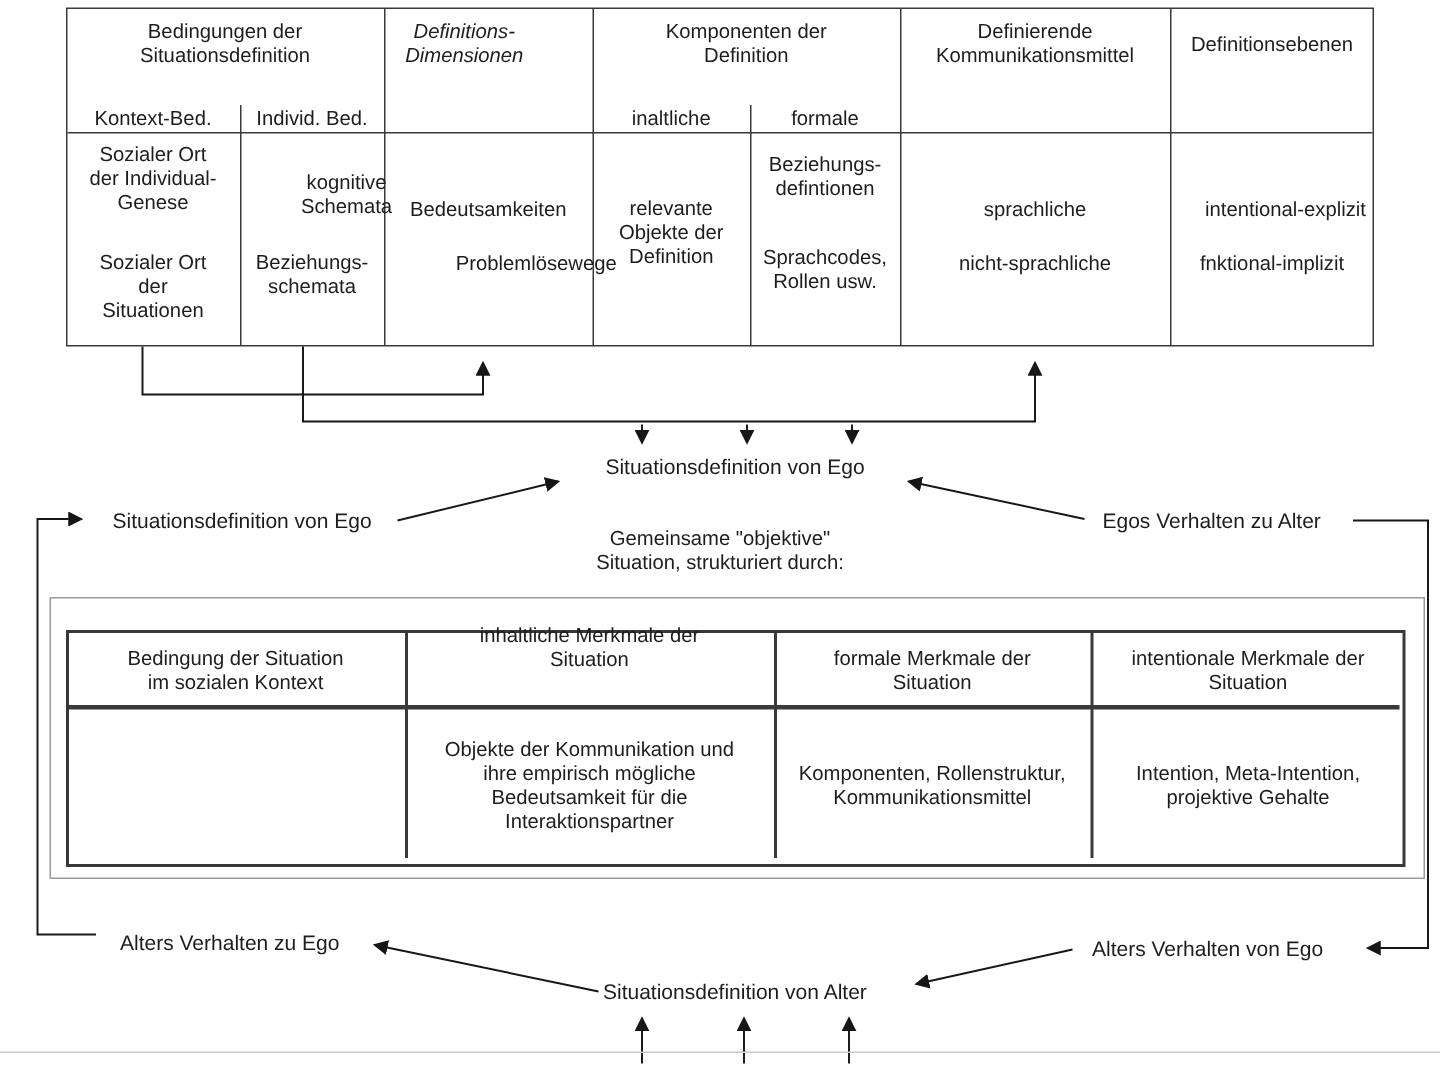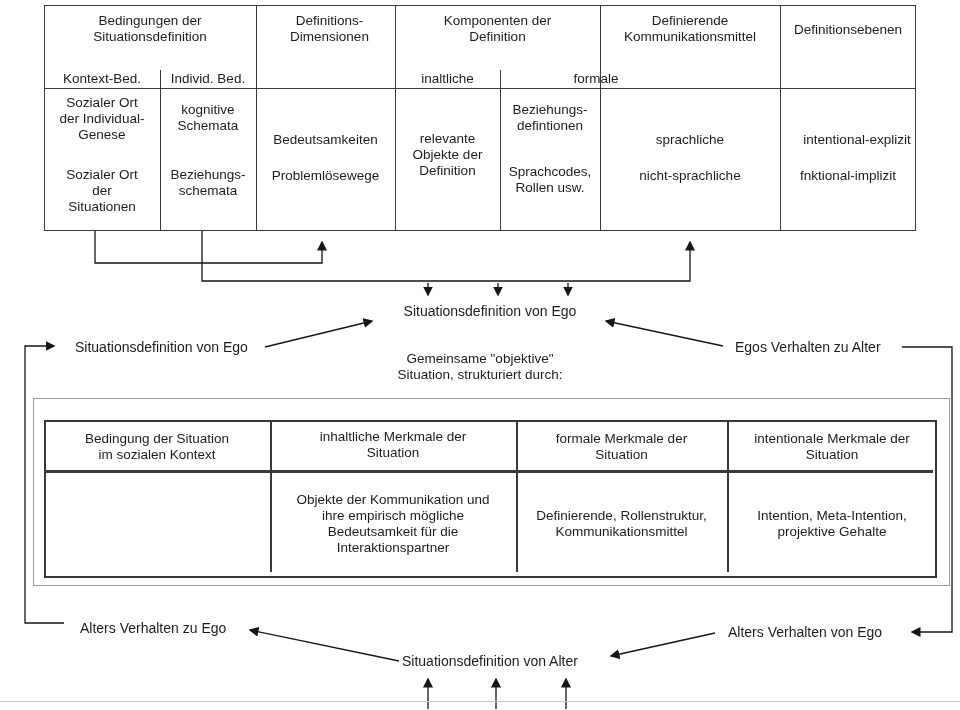--- a/index.html
+++ b/index.html
@@ -28,45 +28,45 @@
   <div class="line" style="left:256px;top:6px;width:1px;height:224px;"></div>
   <div class="line" style="left:395px;top:6px;width:1px;height:224px;"></div>
   <div class="line" style="left:600px;top:6px;width:1px;height:224px;"></div>
   <div class="line" style="left:780px;top:6px;width:1px;height:224px;"></div>
   <div class="line" style="left:160px;top:70px;width:1px;height:160px;"></div>
   <div class="line" style="left:500px;top:70px;width:1px;height:160px;"></div>
   <div class="line" style="left:45px;top:88px;width:870px;height:1px;"></div>
 
   <div class="txt" style="left:44px;width:212px;top:13px;">Bedingungen der
 Situationsdefinition</div>
-  <div class="txt" style="left:260px;width:139px;top:13px;">Definitions-
+  <div class="txt" style="left:240px;width:139px;top:13px;font-style:italic;">Definitions-
 Dimensionen</div>
   <div class="txt" style="left:395px;width:205px;top:13px;">Komponenten der
 Definition</div>
   <div class="txt" style="left:600px;width:180px;top:13px;">Definierende
 Kommunikationsmittel</div>
   <div class="txt" style="left:780px;width:136px;top:22px;">Definitionsebenen</div>
 
   <div class="txt" style="left:44px;width:116px;top:71px;">Kontext-Bed.</div>
   <div class="txt" style="left:160px;width:96px;top:71px;">Individ. Bed.</div>
   <div class="txt" style="left:395px;width:105px;top:71px;">inaltliche</div>
-  <div class="txt" style="left:500px;width:100px;top:71px;padding-left:46px;">formale</div>
+  <div class="txt" style="left:500px;width:100px;top:71px;">formale</div>
 
   <div class="txt" style="left:44px;width:116px;top:95px;">Sozialer Ort
 der Individual-
 Genese</div>
   <div class="txt" style="left:44px;width:116px;top:167px;">Sozialer Ort
 der
 Situationen</div>
-  <div class="txt" style="left:160px;width:96px;top:102px;">kognitive
+  <div class="txt" style="left:160px;width:96px;top:114px;padding-left:23px;">kognitive
 Schemata</div>
   <div class="txt" style="left:160px;width:96px;top:167px;">Beziehungs-
 schemata</div>
   <div class="txt" style="left:256px;width:139px;top:132px;">Bedeutsamkeiten</div>
-  <div class="txt" style="left:256px;width:139px;top:168px;">Problemlösewege</div>
+  <div class="txt" style="left:256px;width:139px;top:168px;padding-left:32px;">Problemlösewege</div>
   <div class="txt" style="left:395px;width:105px;top:131px;">relevante
 Objekte der
 Definition</div>
   <div class="txt" style="left:500px;width:100px;top:102px;">Beziehungs-
 defintionen</div>
   <div class="txt" style="left:500px;width:100px;top:164px;">Sprachcodes,
 Rollen usw.</div>
   <div class="txt" style="left:600px;width:180px;top:132px;">sprachliche</div>
   <div class="txt" style="left:600px;width:180px;top:168px;">nicht-sprachliche</div>
   <div class="txt" style="left:780px;width:154px;top:132px;">intentional-explizit</div>
@@ -83,32 +83,32 @@
 
   <div class="box" id="outer-box"></div>
   <div class="box" id="t2-border"></div>
   <div class="line" style="left:270px;top:422px;width:2px;height:150px;"></div>
   <div class="line" style="left:516px;top:422px;width:2px;height:150px;"></div>
   <div class="line" style="left:727px;top:422px;width:2px;height:150px;"></div>
   <div class="line" style="left:46px;top:470px;width:887px;height:3px;"></div>
 
   <div class="txt" style="left:44px;width:226px;top:431px;">Bedingung der Situation
 im sozialen Kontext</div>
-  <div class="txt" style="left:270px;width:246px;top:429px;">inhaltliche Merkmale der
+  <div class="txt" style="left:270px;width:246px;top:416px;">inhaltliche Merkmale der
 Situation</div>
   <div class="txt" style="left:516px;width:211px;top:431px;">formale Merkmale der
 Situation</div>
   <div class="txt" style="left:727px;width:210px;top:431px;">intentionale Merkmale der
 Situation</div>
 
   <div class="txt" style="left:274px;width:238px;top:492px;">Objekte der Kommunikation und
 ihre empirisch mögliche
 Bedeutsamkeit für die
 Interaktionspartner</div>
-  <div class="txt" style="left:520px;width:203px;top:508px;">Definierende, Rollenstruktur,
+  <div class="txt" style="left:520px;width:203px;top:508px;">Komponenten, Rollenstruktur,
 Kommunikationsmittel</div>
   <div class="txt" style="left:731px;width:202px;top:508px;">Intention, Meta-Intention,
 projektive Gehalte</div>
 
   <svg class="arrows" viewBox="0 0 960 710">
     <defs>
       <marker id="ah" viewBox="0 0 10 10" refX="8.5" refY="5" markerWidth="10" markerHeight="10" orient="auto-start-reverse" markerUnits="userSpaceOnUse">
         <path d="M0,0 L10,5 L0,10 z"></path>
       </marker>
     </defs>

